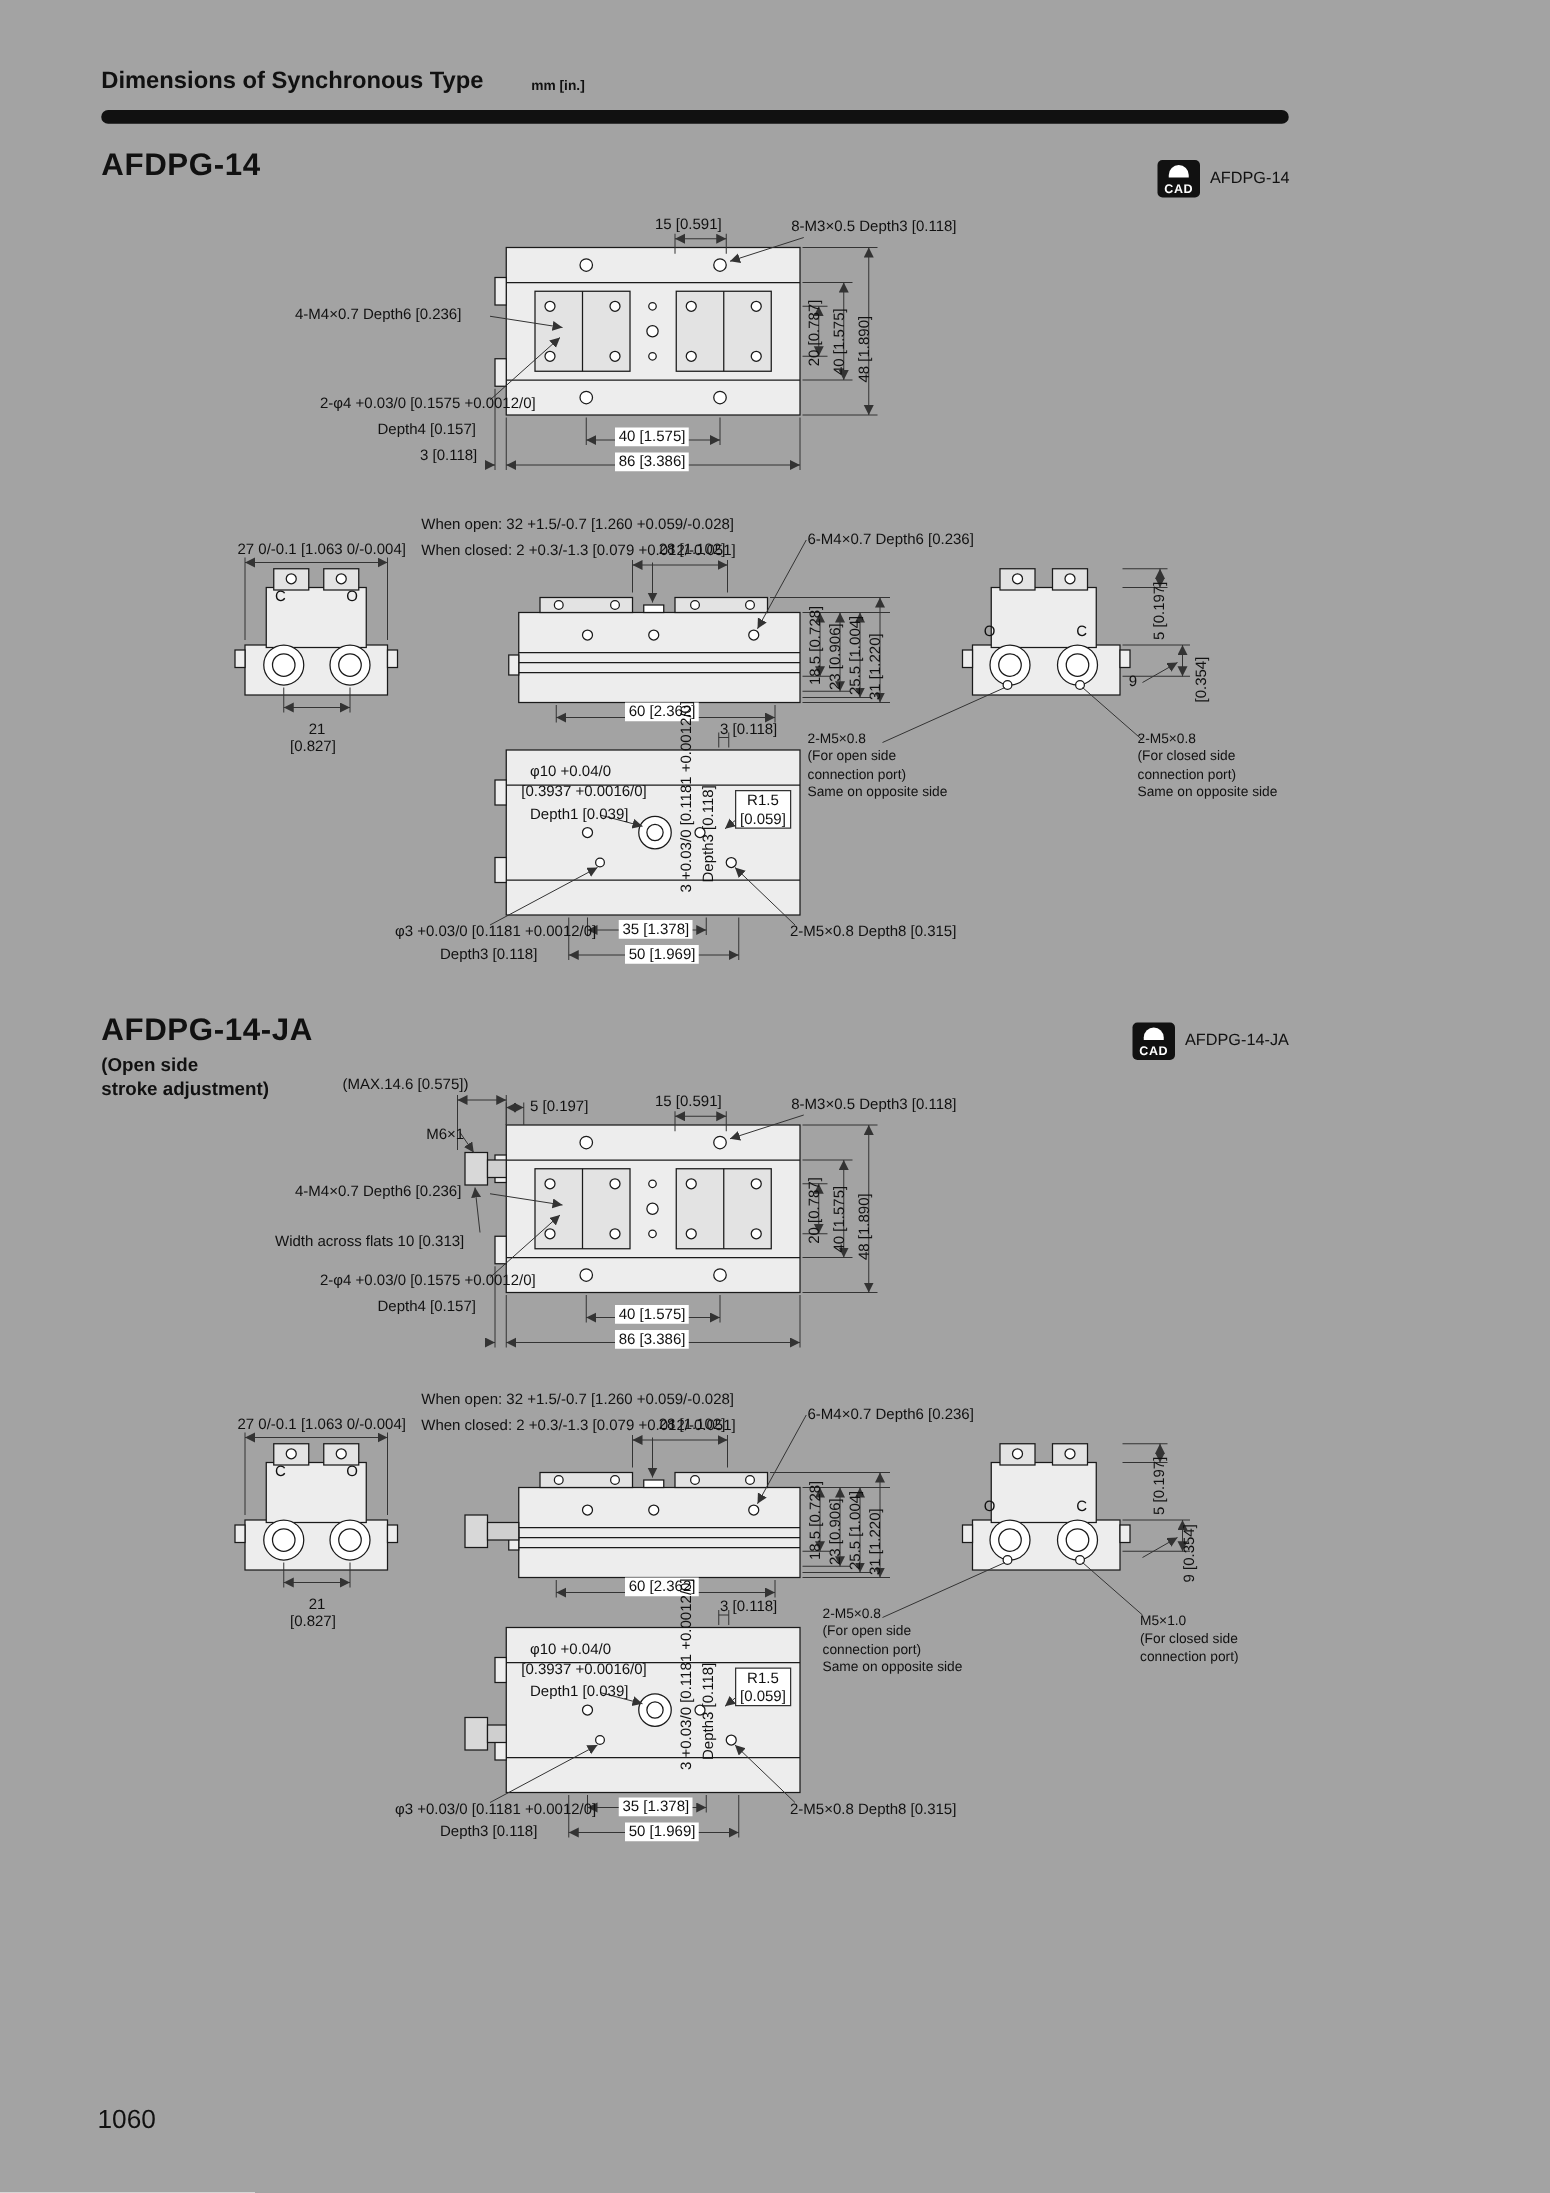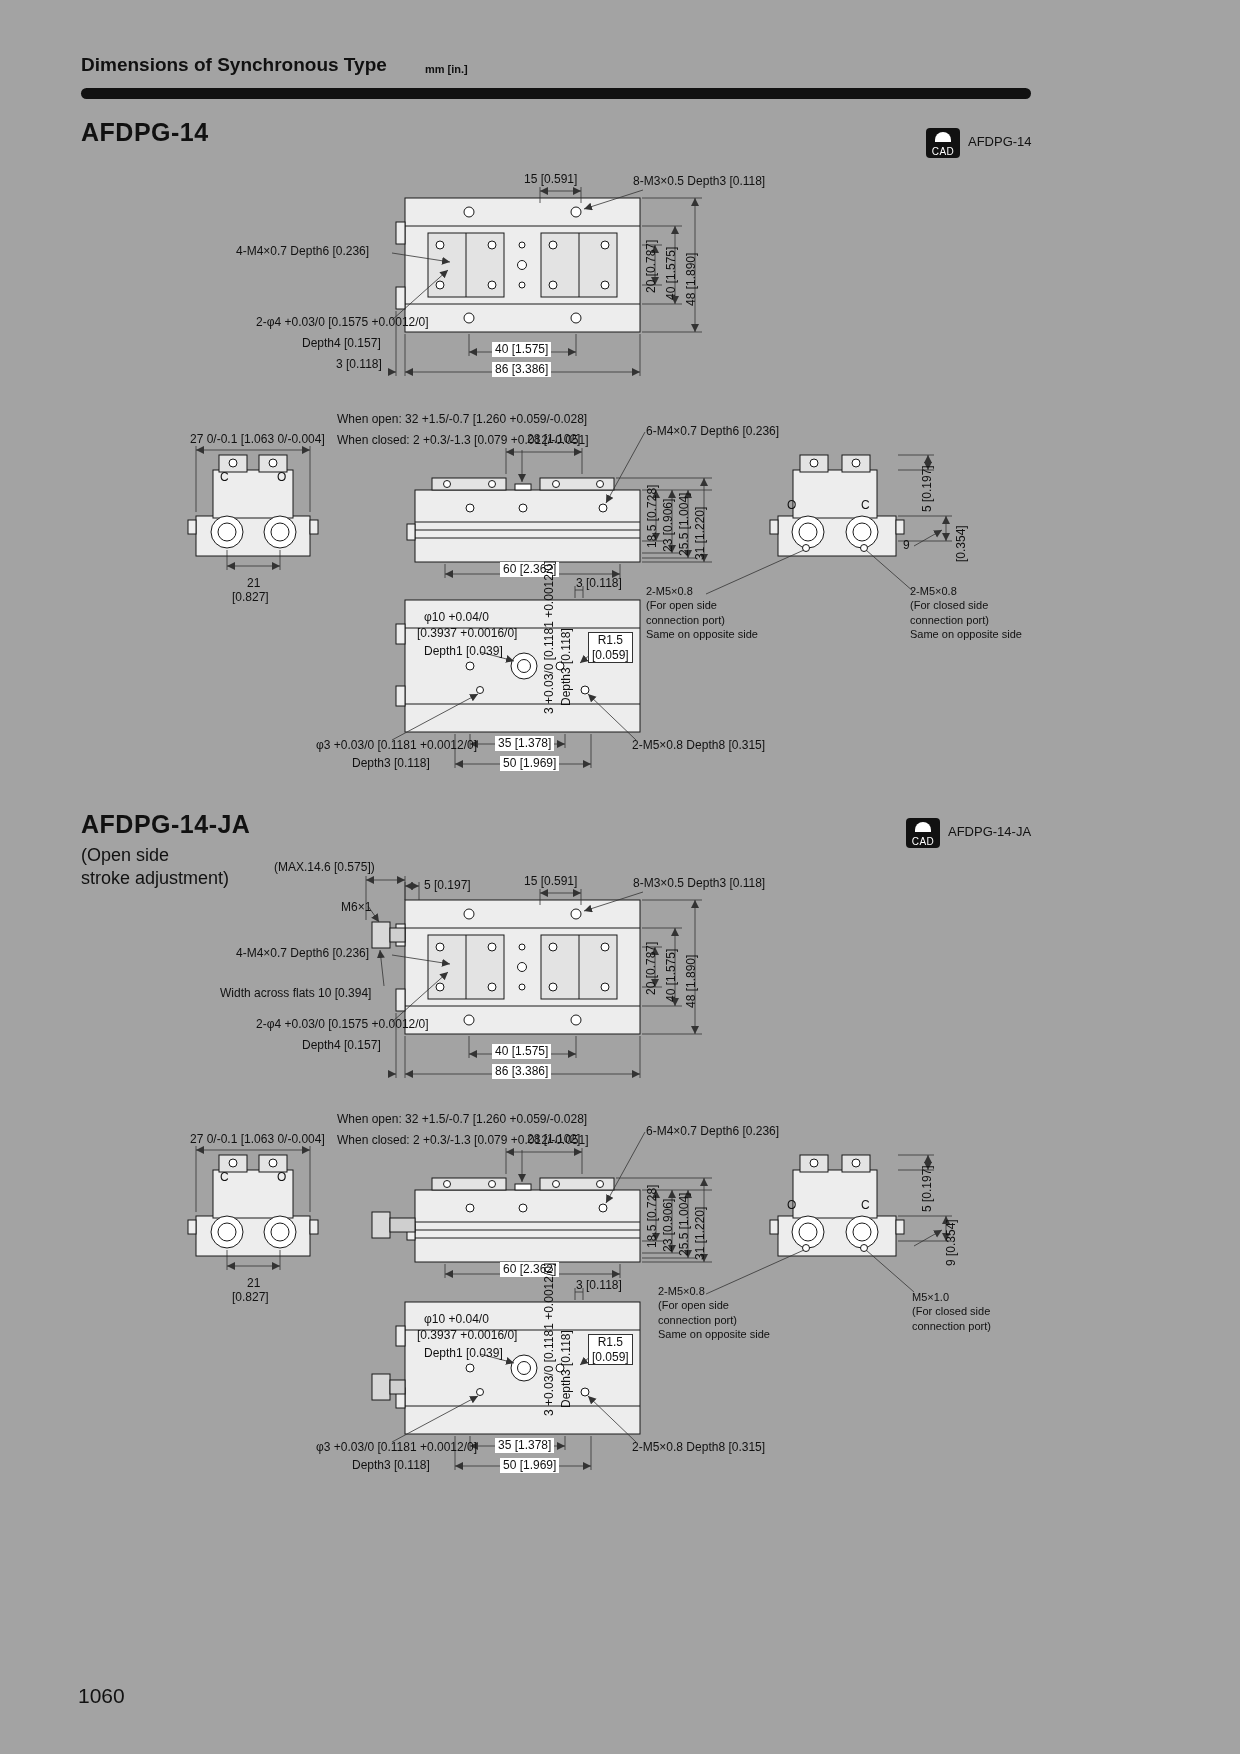--- a/index.html
+++ b/index.html
@@ -8,24 +8,24 @@
   svg.art{position:absolute;left:0;top:0;}
   .lbl{position:absolute;font-size:12px;line-height:1.22;white-space:pre-line;color:#111;}
   .small{font-size:11px;line-height:1.3;}
   .rot{transform:rotate(-90deg);transform-origin:0 0;white-space:nowrap;}
   .bg{background:#fff;padding:0 3px;}
   .box{border:1px solid #333;background:#fff;padding:0 3px;text-align:center;}
   .h-title{position:absolute;left:81px;top:54px;font-size:19px;font-weight:bold;}
   .h-unit{position:absolute;left:425px;top:63px;font-size:11px;font-weight:bold;}
   .h-bar{position:absolute;left:81px;top:88px;width:950px;height:11px;background:#111;border-radius:6px;}
   .sec-title{position:absolute;font-size:25px;font-weight:bold;letter-spacing:.5px;}
-  .sec-sub{position:absolute;font-size:18px;font-weight:normal;white-space:pre-line;line-height:1.25;}
+  .sec-sub{position:absolute;font-size:15px;font-weight:bold;white-space:pre-line;line-height:1.25;}
   .cadge{position:absolute;width:34px;height:30px;background:#111;border-radius:4px;color:#fff;}
   .cadge .lens{position:absolute;left:9px;top:4px;width:16px;height:10px;background:#fff;border-radius:8px 8px 0 0;}
-  .cadge .txt{position:absolute;left:0;right:0;bottom:1px;font-size:10px;font-weight:normal;text-align:center;letter-spacing:.5px;}
+  .cadge .txt{position:absolute;left:0;right:0;bottom:1px;font-size:10px;font-weight:bold;text-align:center;letter-spacing:.5px;}
   .cad-model{position:absolute;font-size:13px;}
   .pageno{position:absolute;left:78px;top:1684px;font-size:21px;}
 </style>
 </head>
 <body>
 
 <div class="page">
 
   <svg class="art" width="1240" height="1754" viewBox="0 0 1240 1754">
     <defs>
@@ -298,21 +298,21 @@
 stroke adjustment)</div>
   <div class="cadge" style="left:906px;top:818px;">
     <span class="lens"></span>
     <span class="txt">CAD</span>
   </div>
   <div class="cad-model" style="left:948px;top:824px;">AFDPG-14-JA</div>
 
   <span class="lbl" style="left:274px;top:860px;">(MAX.14.6 [0.575])</span>
   <span class="lbl" style="left:424px;top:878px;">5 [0.197]</span>
   <span class="lbl" style="left:341px;top:900px;">M6×1</span>
-  <span class="lbl" style="left:220px;top:986px;">Width across flats 10 [0.394]</span>
+  <span class="lbl" style="left:220px;top:986px;">Width across flats 10 [0.313]</span>
 
   <span class="lbl" style="left:524px;top:874px;">15 [0.591]</span>
   <span class="lbl" style="left:633px;top:876px;">8-M3×0.5  Depth3 [0.118]</span>
   <span class="lbl" style="left:236px;top:946px;">4-M4×0.7  Depth6 [0.236]</span>
   <span class="lbl rot" style="left:644px;top:995px;">20 [0.787]</span>
   <span class="lbl rot" style="left:664px;top:1002px;">40 [1.575]</span>
   <span class="lbl rot" style="left:684px;top:1008px;">48 [1.890]</span>
   <span class="lbl" style="left:256px;top:1017px;">2-φ4 +0.03/0 [0.1575 +0.0012/0]</span>
   <span class="lbl" style="left:302px;top:1038px;">Depth4 [0.157]</span>
   <span class="lbl bg" style="left:492px;top:1044px;">40 [1.575]</span>

